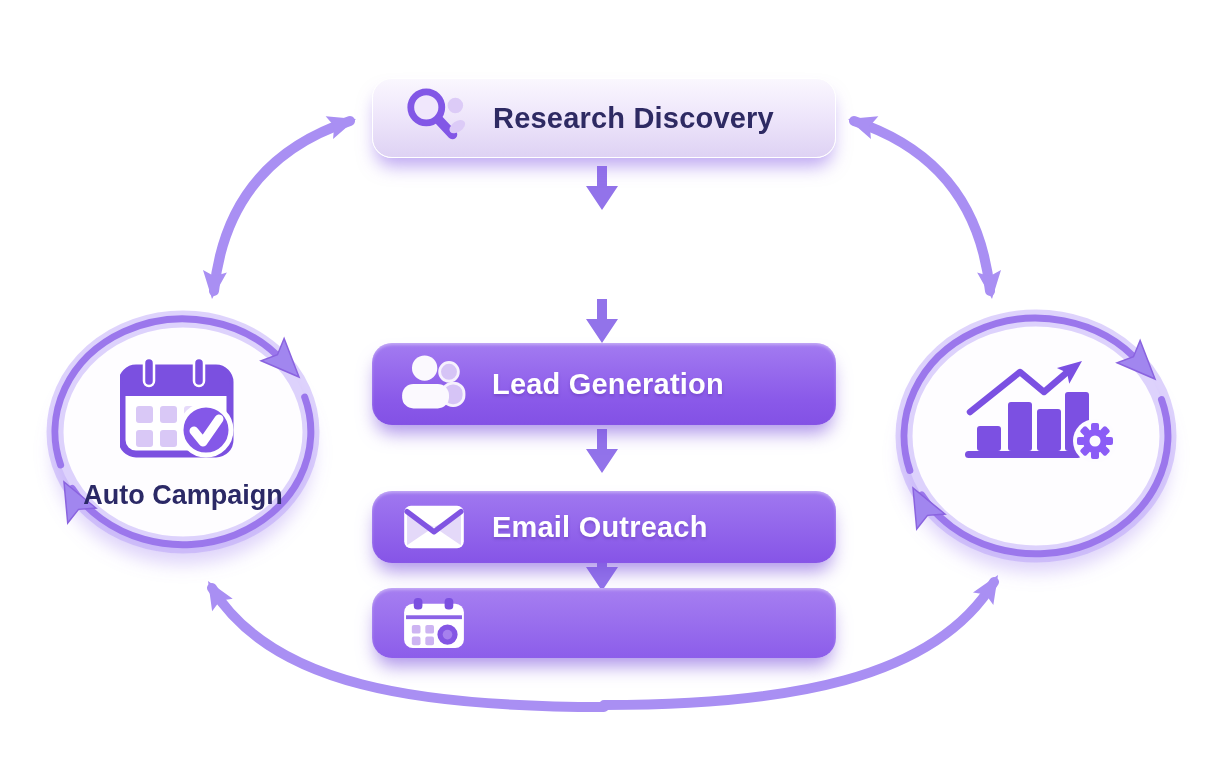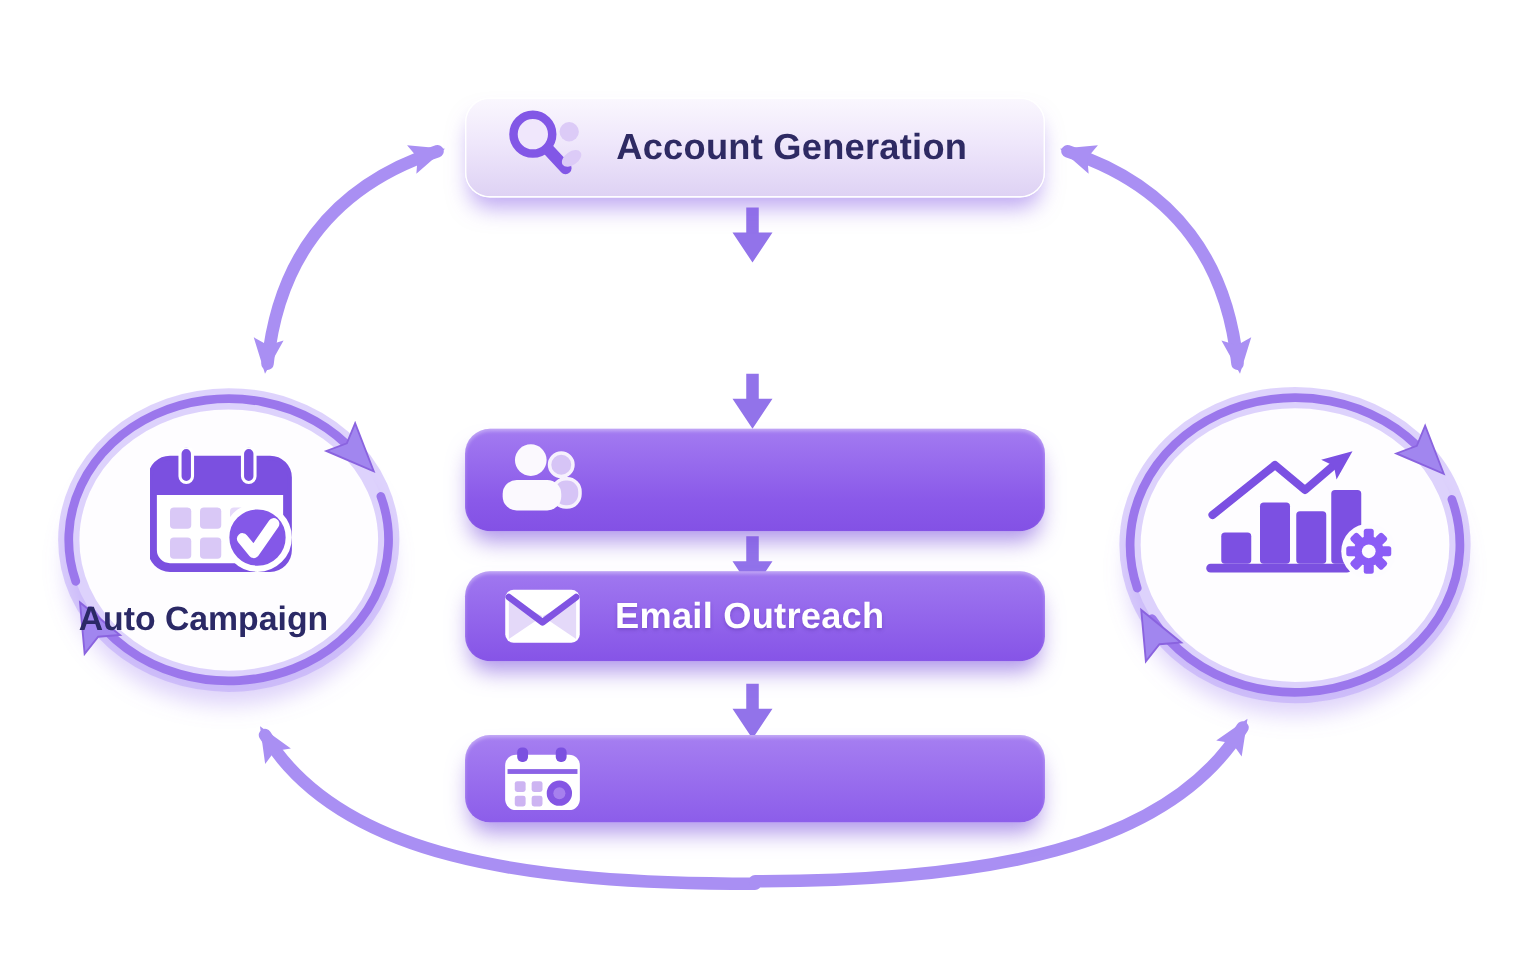--- a/index.html
+++ b/index.html
@@ -32,31 +32,31 @@
     box-shadow:0 12px 18px -4px rgba(134,92,232,0.55), inset 0 2px 3px rgba(255,255,255,0.55);
   }
   .box-purple{
     box-shadow:0 12px 18px -4px rgba(120,76,220,0.6), inset 0 2px 3px rgba(255,255,255,0.35);
   }
   .box-purple .label,.box-light .label{
     color:#ffffff;text-shadow:0 2px 3px rgba(93,51,173,0.45);
   }
   #step-lead-generation{top:343px;height:82px;
     background:linear-gradient(180deg,#A37BF1 0%,#8A59E9 70%,#8351E5 100%);}
-  #step-email-outreach{top:457px;height:72px;
+  #step-email-outreach{top:491px;height:72px;
     background:linear-gradient(180deg,#A078F0 0%,#8654E7 100%);}
   #step-book-sales-calls{top:588px;height:70px;
     background:linear-gradient(180deg,#A67FF1 0%,#8C5DEA 100%);}
 
   .cycle-icon{position:absolute;z-index:3;}
   #left-cycle-icon{left:120px;top:358px;}
   #right-cycle-icon{left:960px;top:350px;}
 
   .cycle-label{
-    position:absolute;z-index:3;text-align:left;font-weight:bold;
+    position:absolute;z-index:3;text-align:center;font-weight:bold;
     color:#2B2966;font-size:27px;line-height:34px;
   }
   #left-cycle-label{left:63px;top:478px;width:240px;}
   #right-cycle-label{left:916px;top:470px;width:240px;}
   #right-cycle-label span{display:block;}
 </style>
 </head>
 <body>
 
 <div id="stage">
@@ -120,33 +120,34 @@
 
   <div class="step-box box-lightest" id="step-account-discovery">
     <span class="icon">
       <svg width="62" height="62" viewBox="0 0 64 64">
         <circle cx="23" cy="21" r="16" fill="#F0E7FC" stroke="#8257E6" stroke-width="7"></circle>
         <line x1="36" y1="34" x2="50" y2="49" stroke="#8257E6" stroke-width="10" stroke-linecap="round"></line>
         <circle cx="53" cy="19" r="8" fill="#DCCBF7"></circle>
         <ellipse cx="55" cy="41" rx="9" ry="5.5" fill="#DCCBF7" transform="rotate(-35 55 41)"></ellipse>
       </svg>
     </span>
-    <span class="label">Account Generation</span>
+    <span class="label">Research Discovery</span>
   </div>
 
 
   <div class="step-box box-purple" id="step-lead-generation">
     <span class="icon">
       <svg width="72" height="60" viewBox="0 0 72 64">
         <circle cx="52" cy="19" r="10" fill="#D6C4F6" stroke="#F6F1FD" stroke-width="3"></circle>
         <rect x="45" y="31" width="23" height="24" rx="11" fill="#D6C4F6" stroke="#F6F1FD" stroke-width="3"></rect>
         <circle cx="26" cy="15" r="13.5" fill="#FBF9FE"></circle>
         <rect x="2" y="32" width="50" height="26" rx="12" fill="#FBF9FE"></rect>
       </svg>
     </span>
+    <span class="label">Lead Generation</span>
   </div>
 
   <div class="step-box box-purple" id="step-email-outreach">
     <span class="icon">
       <svg width="64" height="50" viewBox="0 0 66 52">
         <rect x="2" y="4" width="62" height="44" rx="7" fill="#FFFFFF"></rect>
         <polygon points="5,45 33,26 5,12" fill="#E4D9F9"></polygon>
         <polygon points="61,45 33,26 61,12" fill="#E4D9F9"></polygon>
         <path d="M 5 10 L 33 31 L 61 10" stroke="#8054E2" stroke-width="5.5" fill="none" stroke-linecap="round" stroke-linejoin="round"></path>
       </svg>

